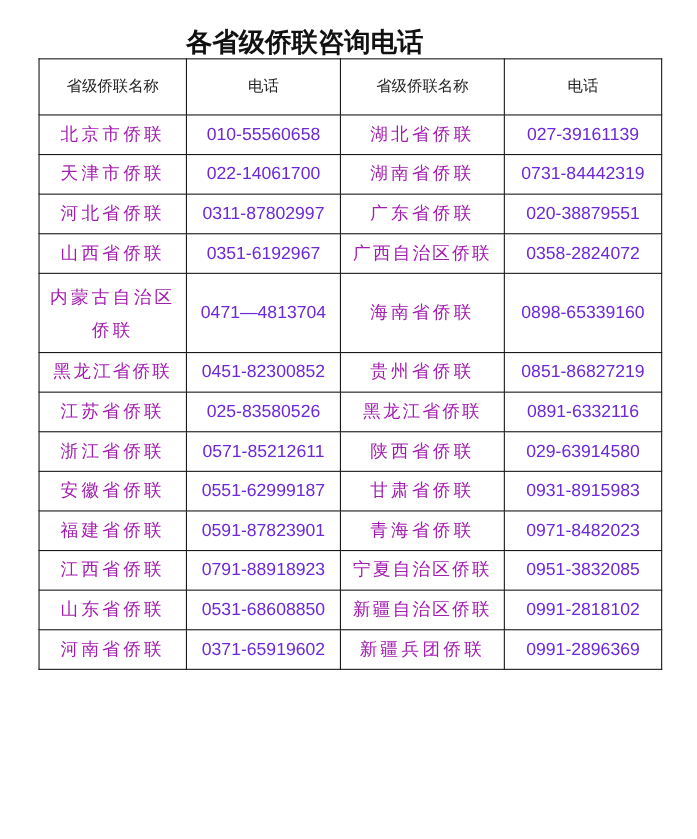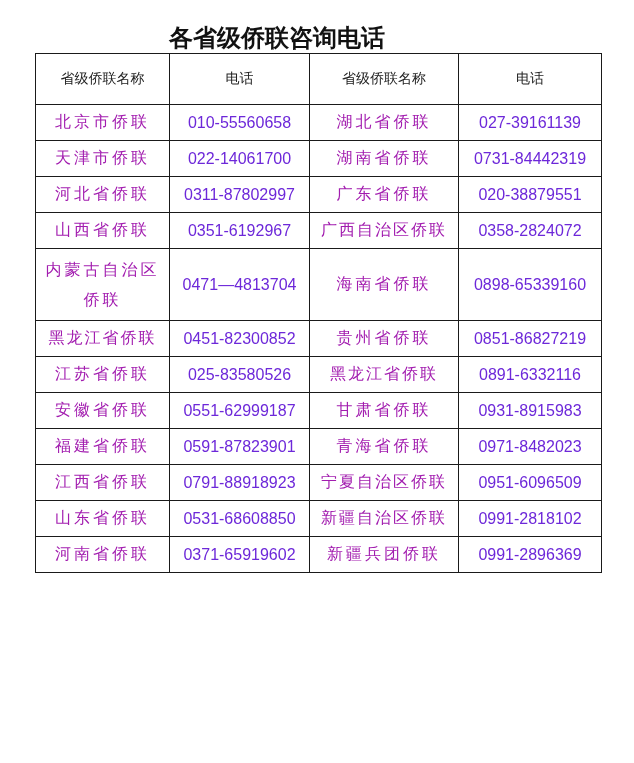--- a/index.html
+++ b/index.html
@@ -133,36 +133,42 @@
       <td class="name">贵州省侨联</td>
       <td class="phone">0851-86827219</td>
     </tr>
     <tr>
       <td class="name">江苏省侨联</td>
       <td class="phone">025-83580526</td>
       <td class="name long">黑龙江省侨联</td>
       <td class="phone">0891-6332116</td>
     </tr>
     <tr>
+      <td class="name">浙江省侨联</td>
+      <td class="phone">0571-85212611</td>
+      <td class="name">陕西省侨联</td>
+      <td class="phone">029-63914580</td>
+    </tr>
+    <tr>
       <td class="name">安徽省侨联</td>
       <td class="phone">0551-62999187</td>
       <td class="name">甘肃省侨联</td>
       <td class="phone">0931-8915983</td>
     </tr>
     <tr>
       <td class="name">福建省侨联</td>
       <td class="phone">0591-87823901</td>
       <td class="name">青海省侨联</td>
       <td class="phone">0971-8482023</td>
     </tr>
     <tr>
       <td class="name">江西省侨联</td>
       <td class="phone">0791-88918923</td>
       <td class="name long">宁夏自治区侨联</td>
-      <td class="phone">0951-6096509</td>
+      <td class="phone">0951-3832085</td>
     </tr>
     <tr>
       <td class="name">山东省侨联</td>
       <td class="phone">0531-68608850</td>
       <td class="name long">新疆自治区侨联</td>
       <td class="phone">0991-2818102</td>
     </tr>
     <tr>
       <td class="name">河南省侨联</td>
       <td class="phone">0371-65919602</td>

